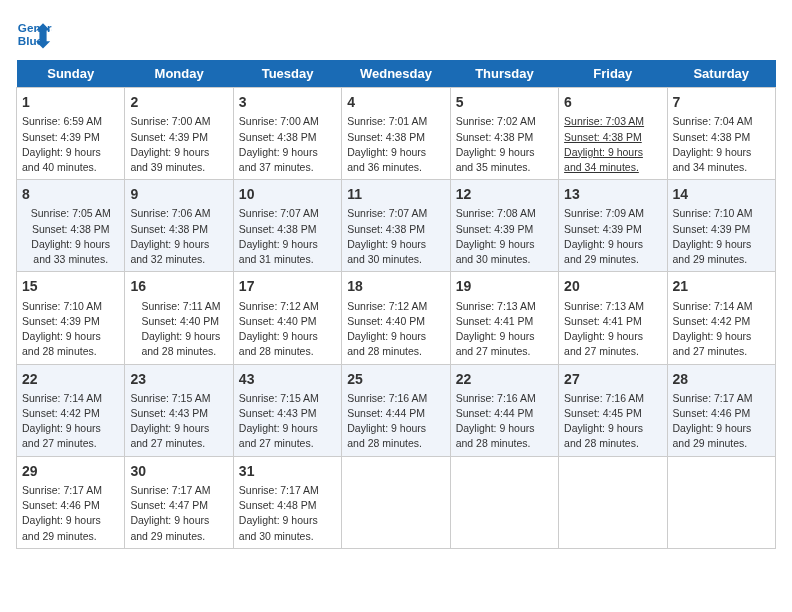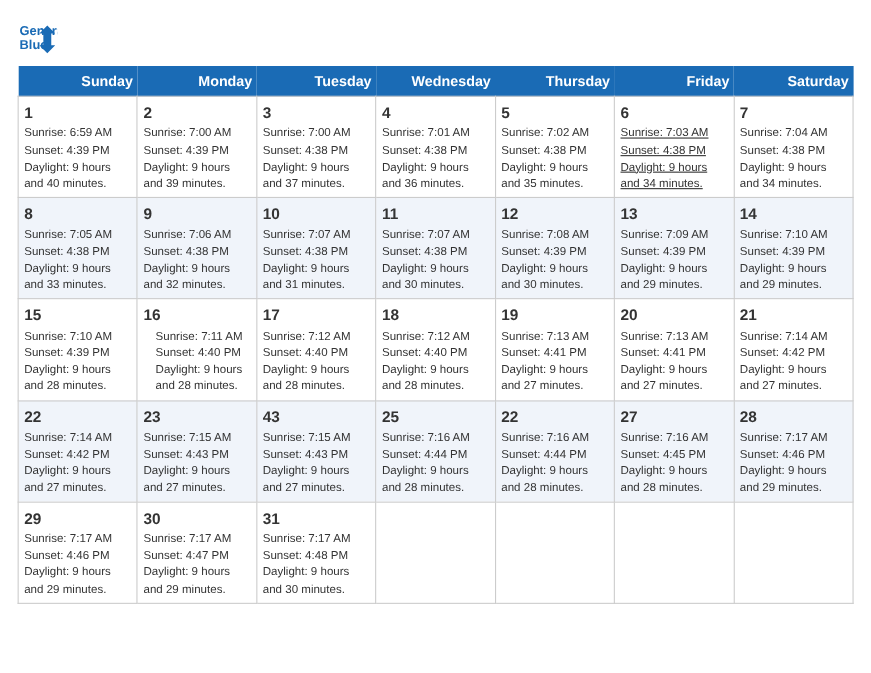--- a/index.html
+++ b/index.html
@@ -46,21 +46,21 @@
     }
     table {
       width: 100%;
       border-collapse: collapse;
       font-size: 11px;
     }
     thead tr th {
       background-color: #1a6bb5;
       color: #fff;
       padding: 6px 4px;
-      text-align: right;
+      text-align: center;
       font-size: 13px;
       font-weight: bold;
     }
     tbody tr td {
       border: 1px solid #ccc;
       vertical-align: top;
       padding: 4px 5px;
       width: 14.28%;
       min-height: 80px;
       color: #333;
@@ -168,21 +168,21 @@
           <span class="day-number">7</span>
           <div class="day-info" style="white-space: pre-line;">Sunrise: 7:04 AM
 Sunset: 4:38 PM
 Daylight: 9 hours
 and 34 minutes.</div>
         </td>
       </tr>
       <tr>
         <td>
           <span class="day-number">8</span>
-          <div class="day-info" style="white-space: pre-line;">Sunrise: 7:05 AM
+          <div class="day-info" style="white-space: pre-line; text-align: center;">Sunrise: 7:05 AM
 Sunset: 4:38 PM
 Daylight: 9 hours
 and 33 minutes.</div>
         </td>
         <td>
           <span class="day-number">9</span>
           <div class="day-info" style="white-space: pre-line;">Sunrise: 7:06 AM
 Sunset: 4:38 PM
 Daylight: 9 hours
 and 32 minutes.</div>

